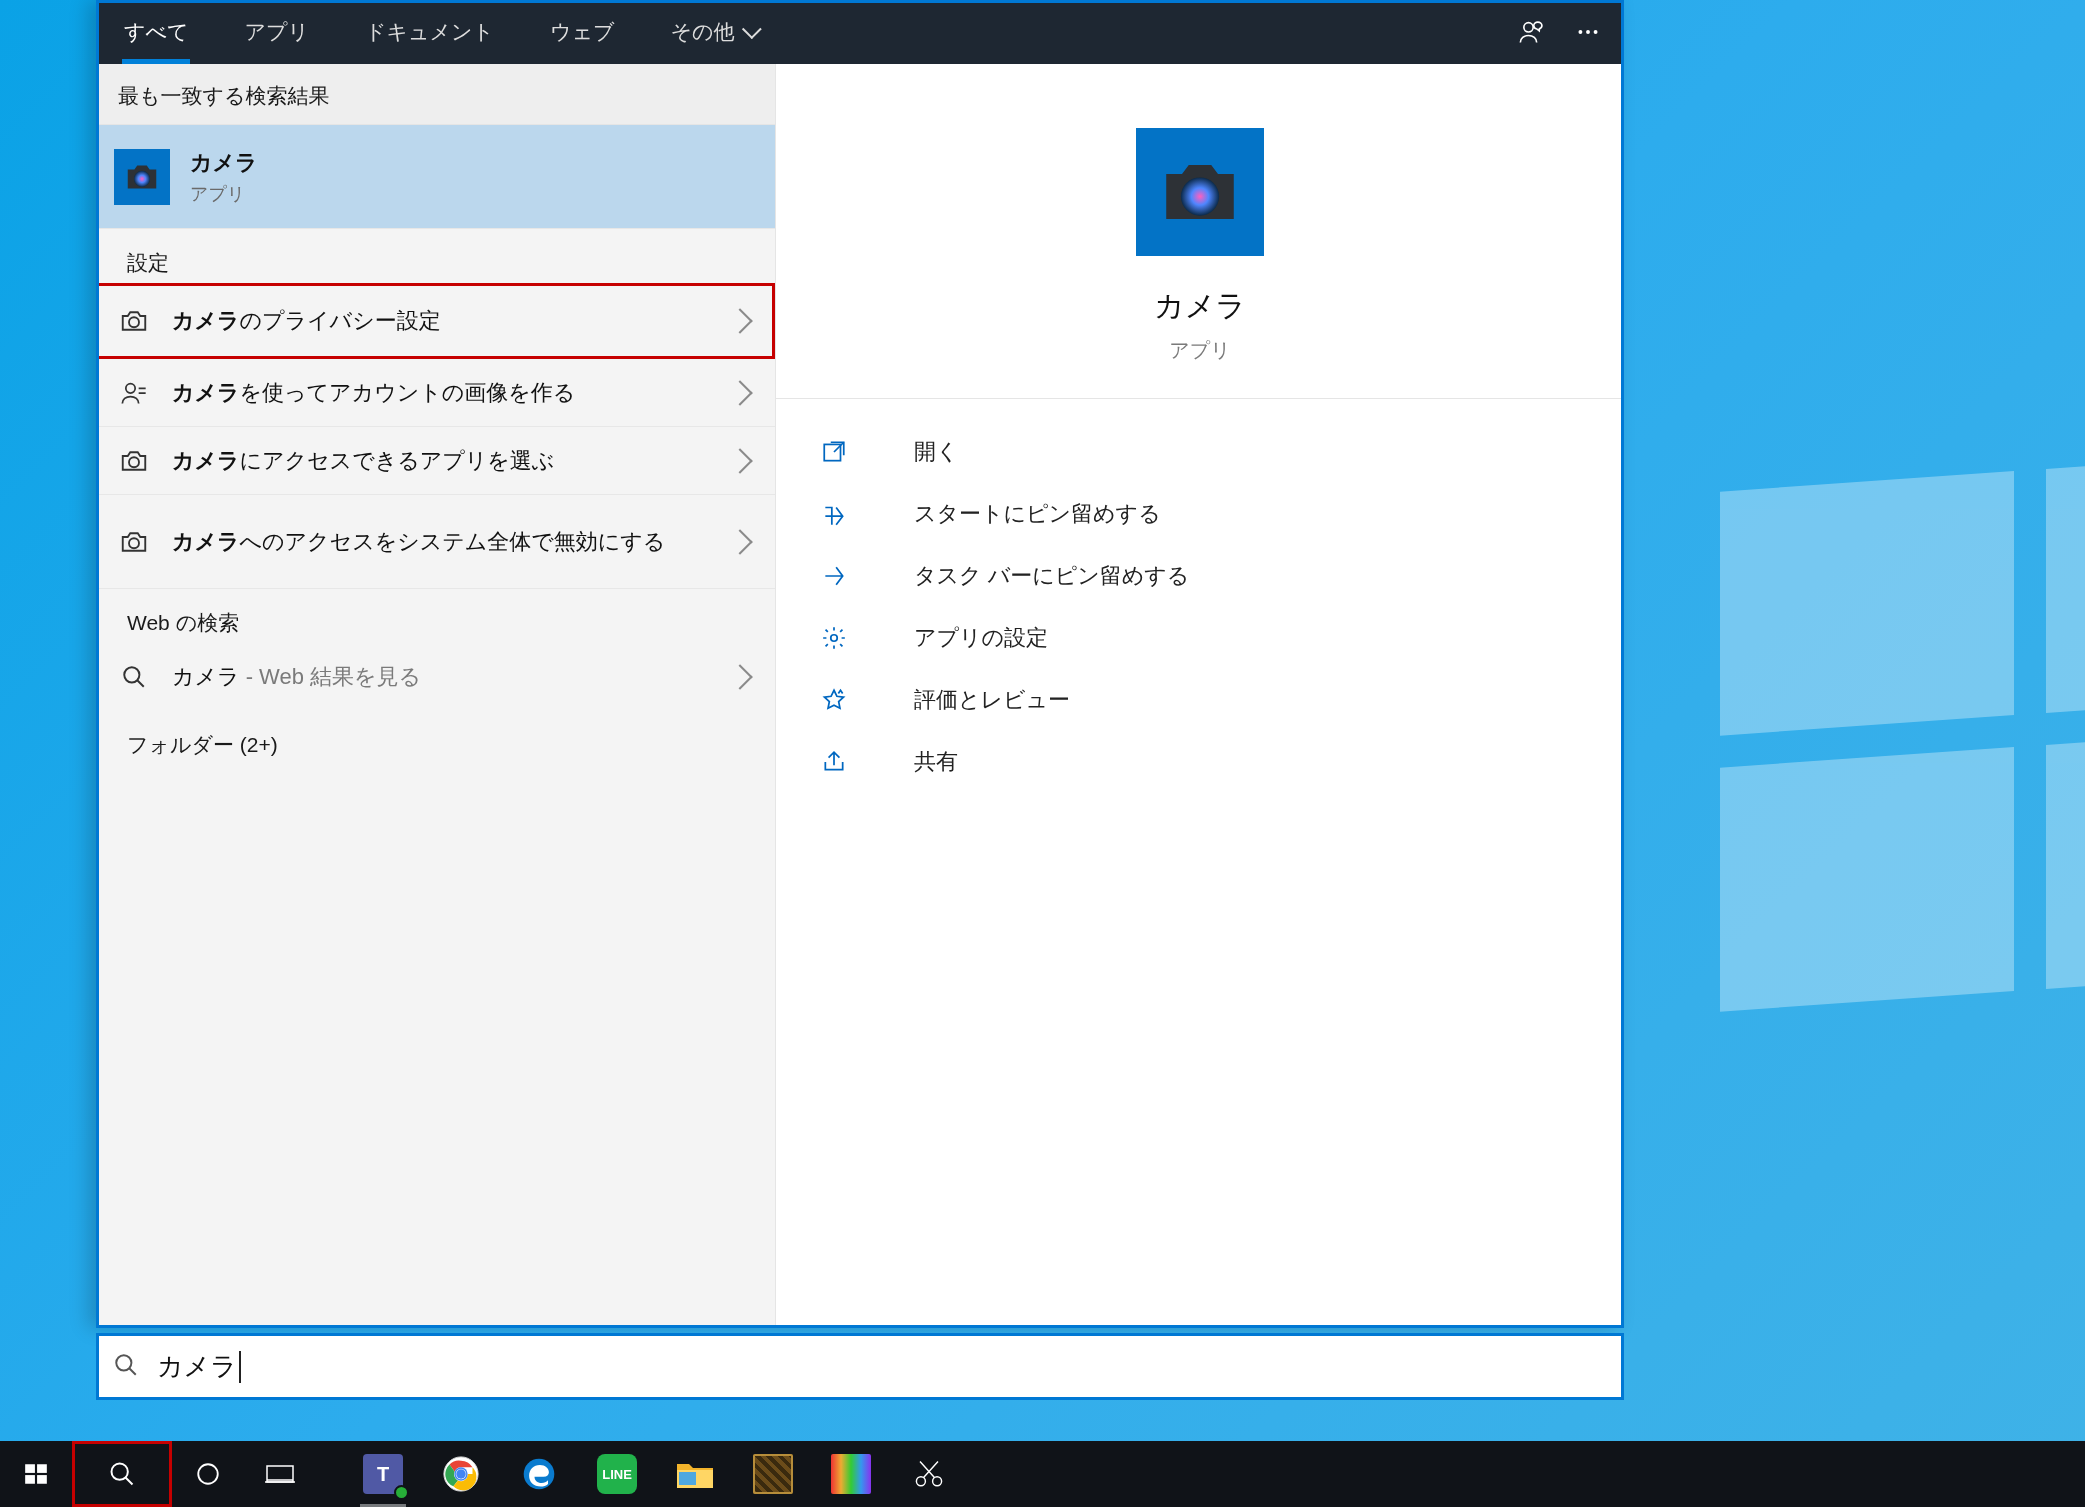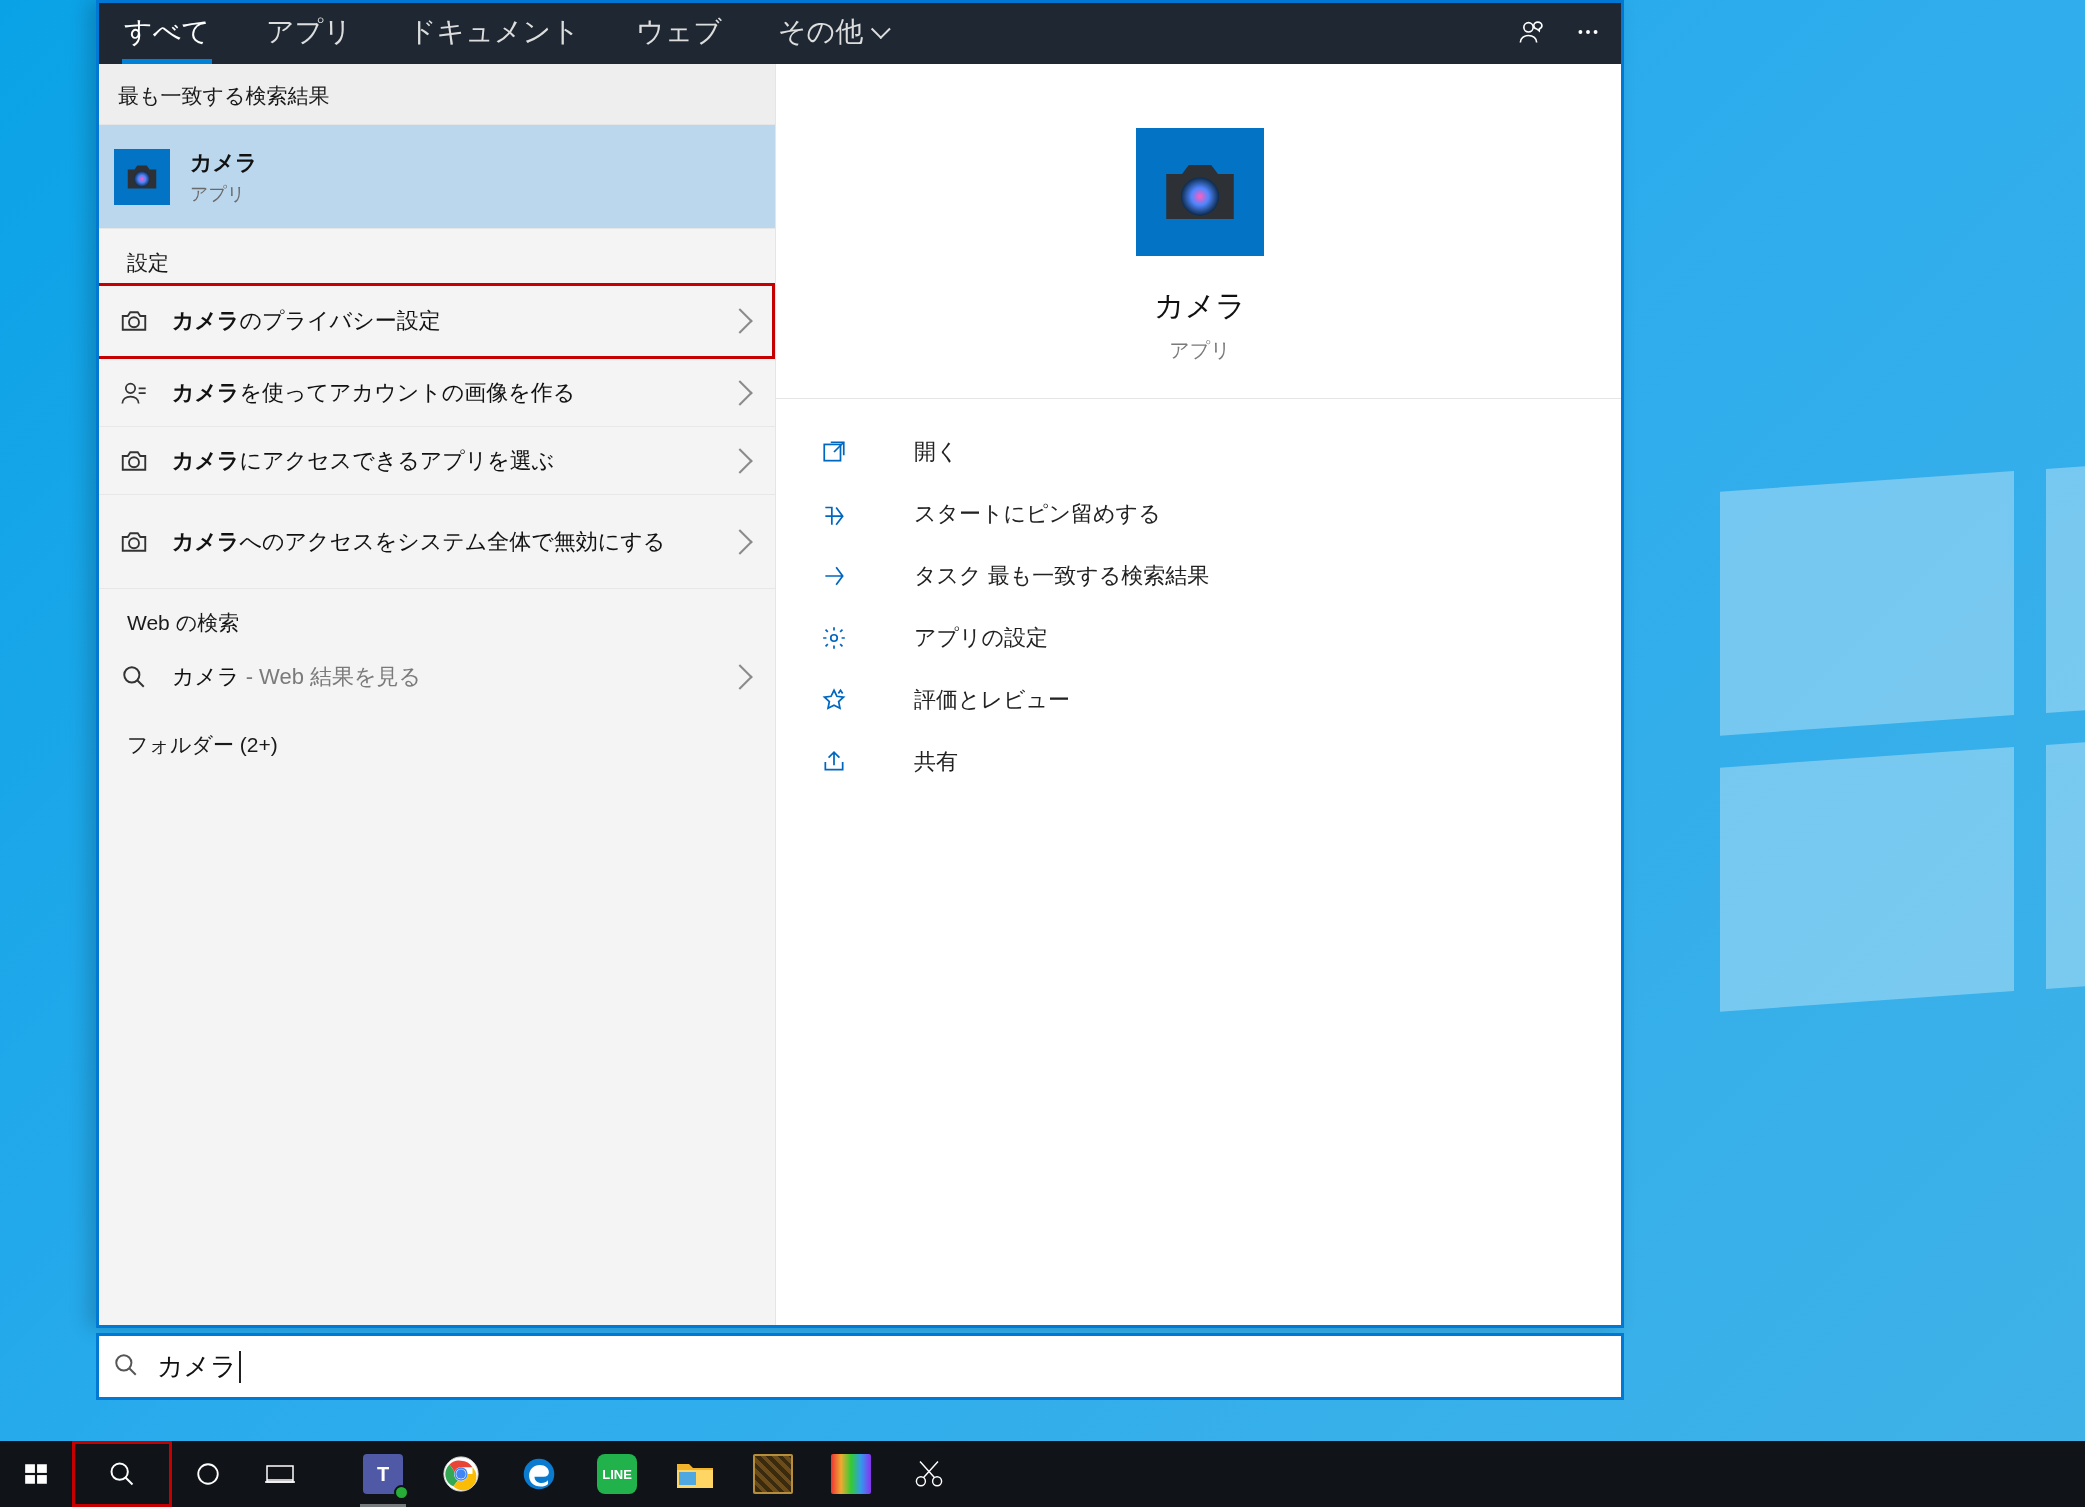--- a/index.html
+++ b/index.html
@@ -28,21 +28,21 @@
   }
 
   .panel-header {
     height: 64px; background: #1e2732; color: #d9d9d9;
     display: flex; align-items: center;
     padding: 0 12px 0 0;
   }
   .header-tabs { display: flex; height: 100%; }
   .header-tab {
     display: flex; align-items: center; justify-content: center;
-    padding: 0 28px; font-size: 28px; color: #dddddd; cursor: pointer;
+    padding: 0 28px; font-size: 21px; color: #dddddd; cursor: pointer;
     position: relative;
   }
   .header-tab.active { color: #ffffff; }
   .header-tab.active::after {
     content: ""; position: absolute; bottom: 0; left: 26px; right: 26px;
     height: 5px; background: #0180d8;
   }
   .chev-down { width: 14px; height: 14px; margin-left: 8px;
     border-right: 2px solid #dddddd; border-bottom: 2px solid #dddddd;
     transform: rotate(45deg) translateY(-4px);
@@ -311,21 +311,21 @@
           </div>
           <span>スタートにピン留めする</span>
         </div>
 
         <div class="action-row">
           <div class="action-icon">
             <svg width="26" height="26" viewBox="0 0 24 24" fill="none" stroke="currentColor" stroke-width="1.6">
                 <path d="M4 12h16M14 4l6 8-6 8"></path>
               </svg>
           </div>
-          <span>タスク 最も一致する検索結果</span>
+          <span>タスク バーにピン留めする</span>
         </div>
 
         <div class="action-row">
           <div class="action-icon">
             <svg width="26" height="26" viewBox="0 0 24 24" fill="none" stroke="currentColor" stroke-width="1.6">
                 <circle cx="12" cy="12" r="3"></circle>
                 <path d="M12 2v3M12 19v3M4.2 4.2l2.1 2.1M17.7 17.7l2.1 2.1M2 12h3M19 12h3M4.2 19.8l2.1-2.1M17.7 6.3l2.1-2.1"></path>
               </svg>
           </div>
           <span>アプリの設定</span>

